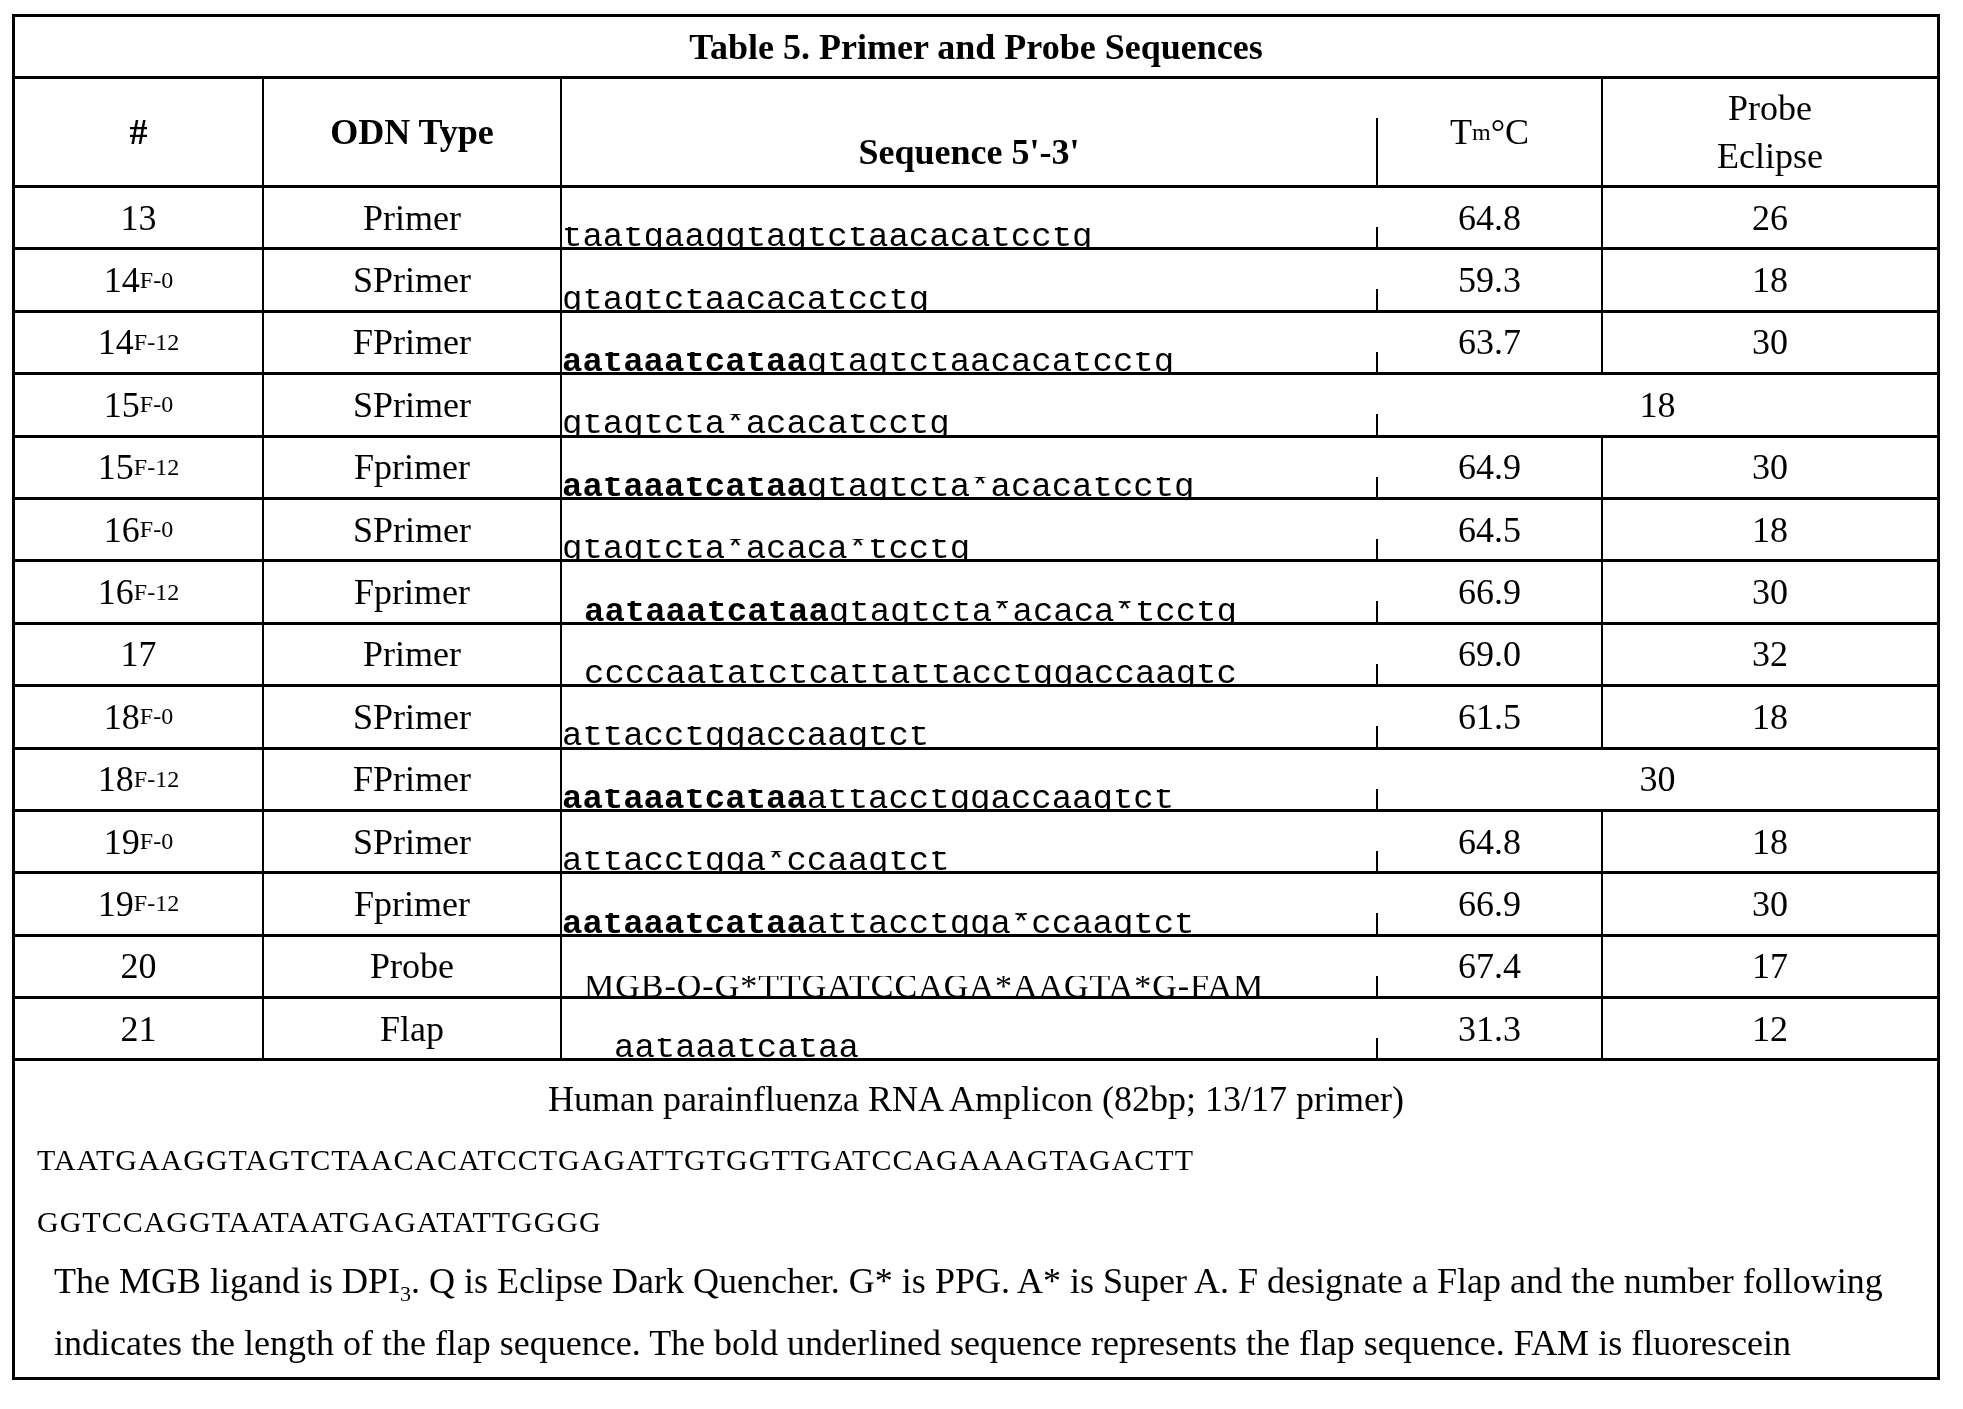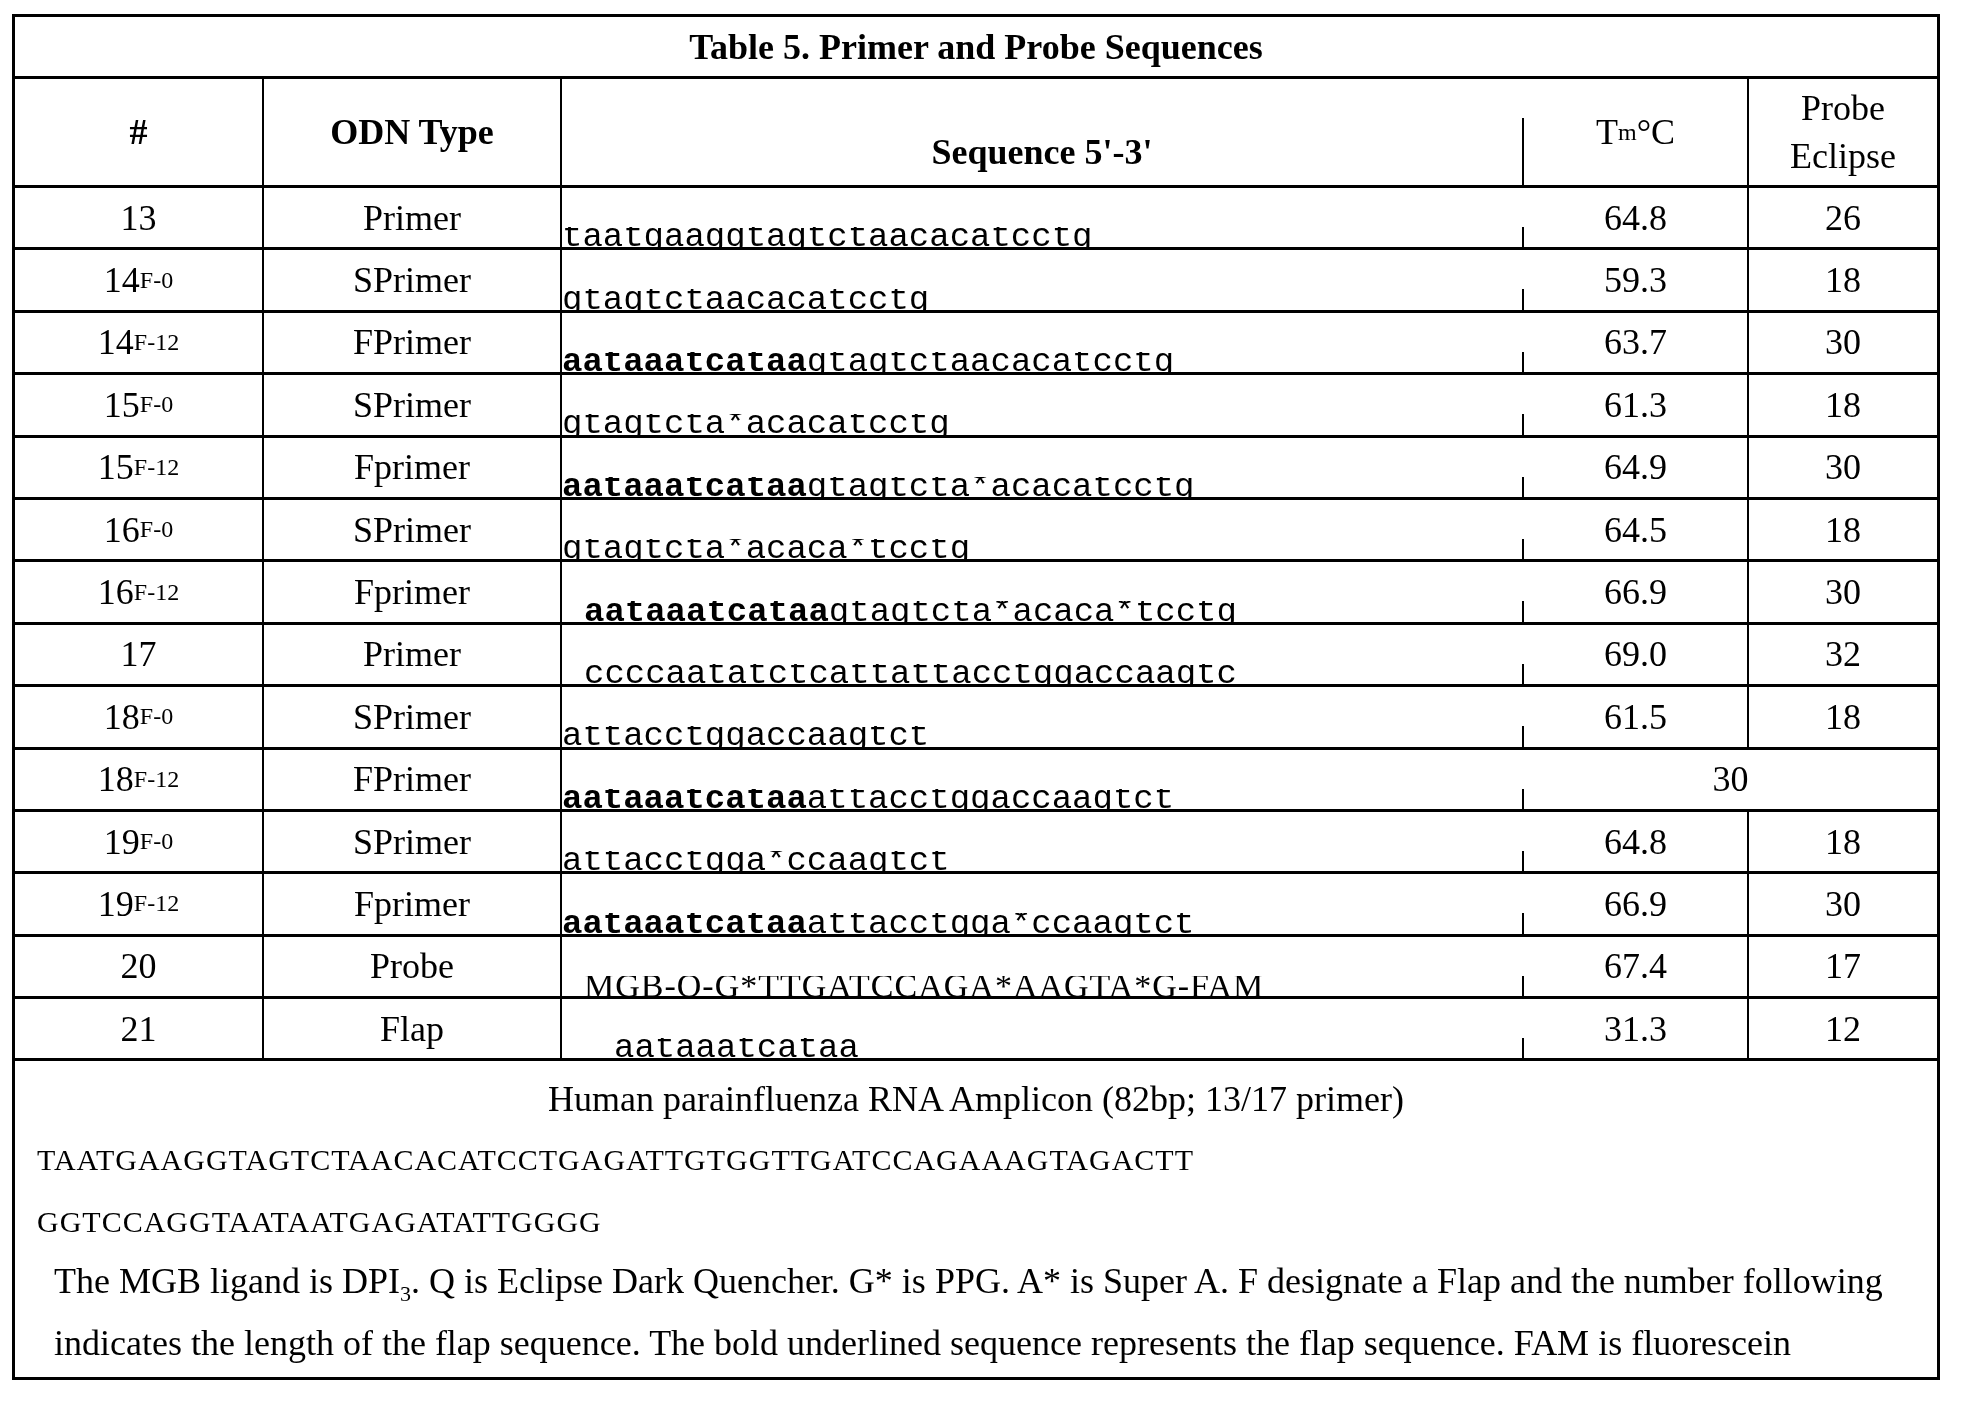--- a/index.html
+++ b/index.html
@@ -18,21 +18,21 @@
   .hdr { height: 109px; }
   .data { height: 62.4px; }
   .cell {
     box-sizing: border-box; border-right: 2px solid #000;
     display: flex; align-items: center; justify-content: center;
     font-size: 36px; overflow: hidden; white-space: nowrap;
   }
   .cell:last-child { border-right: none; }
   .c1 { width: 249px; }
   .c2 { width: 298px; }
-  .c3 { width: 962px; margin-top: 39px; }
+  .c3 { width: 816px; margin-top: 39px; }
   .c4 { width: 225px; }
   .c5 { flex: 1; }
   .hdr .cell { font-weight: bold; }
   .hdr .c4, .hdr .c5 { font-weight: normal; }
   .hdr .c5 { flex-direction: column; line-height: 48px; }
   .sub { font-size: 24px; vertical-align: -8px; }
   .seq {
     font-family: "Liberation Mono", "DejaVu Sans Mono", monospace;
     font-size: 34px; justify-content: flex-start; padding-right: 130px;
   }
@@ -107,21 +107,20 @@
       </div>
       <div class="row data">
         <div class="cell c1">
           <span>15</span>
           <span class="sub">F-0</span>
         </div>
         <div class="cell c2">SPrimer</div>
         <div class="cell c3 seq">
           <span class="">gtagtcta*acacatcctg</span>
         </div>
-        <div class="cell c4">61.3</div>
         <div class="cell c5">18</div>
       </div>
       <div class="row data">
         <div class="cell c1">
           <span>15</span>
           <span class="sub">F-12</span>
         </div>
         <div class="cell c2">Fprimer</div>
         <div class="cell c3 seq">
           <span class="flap ul">aataaatcataa</span>

